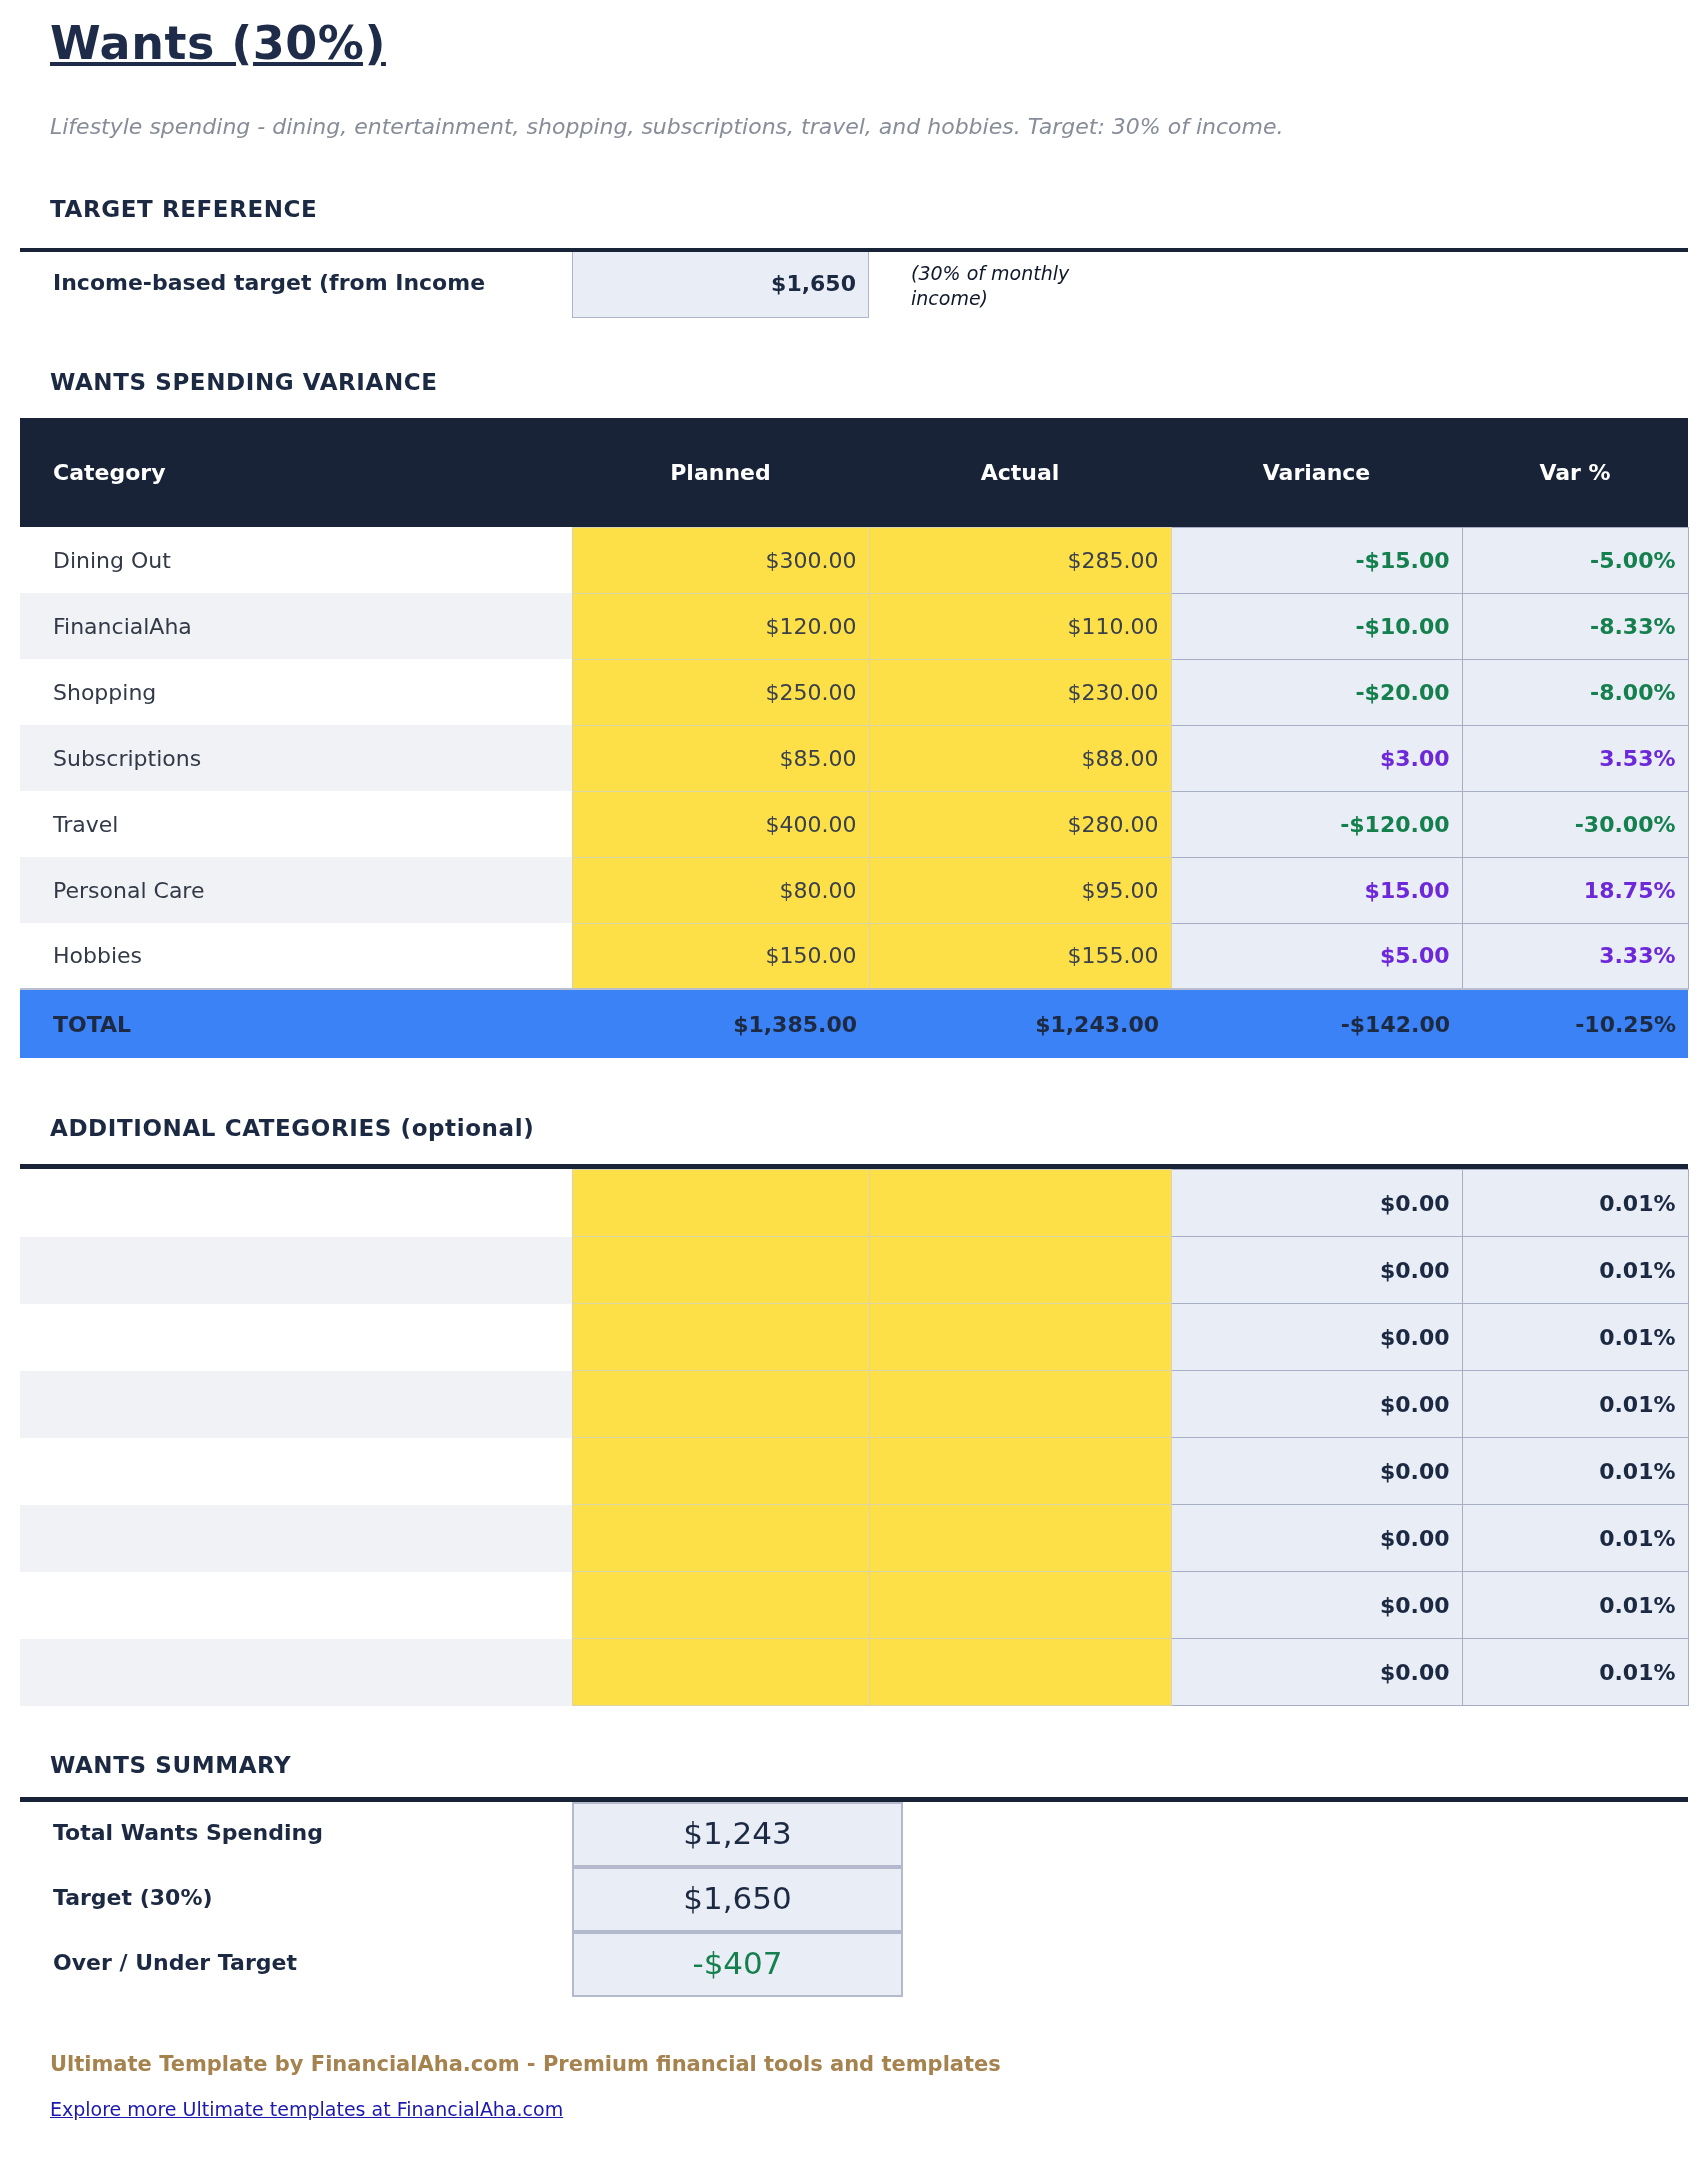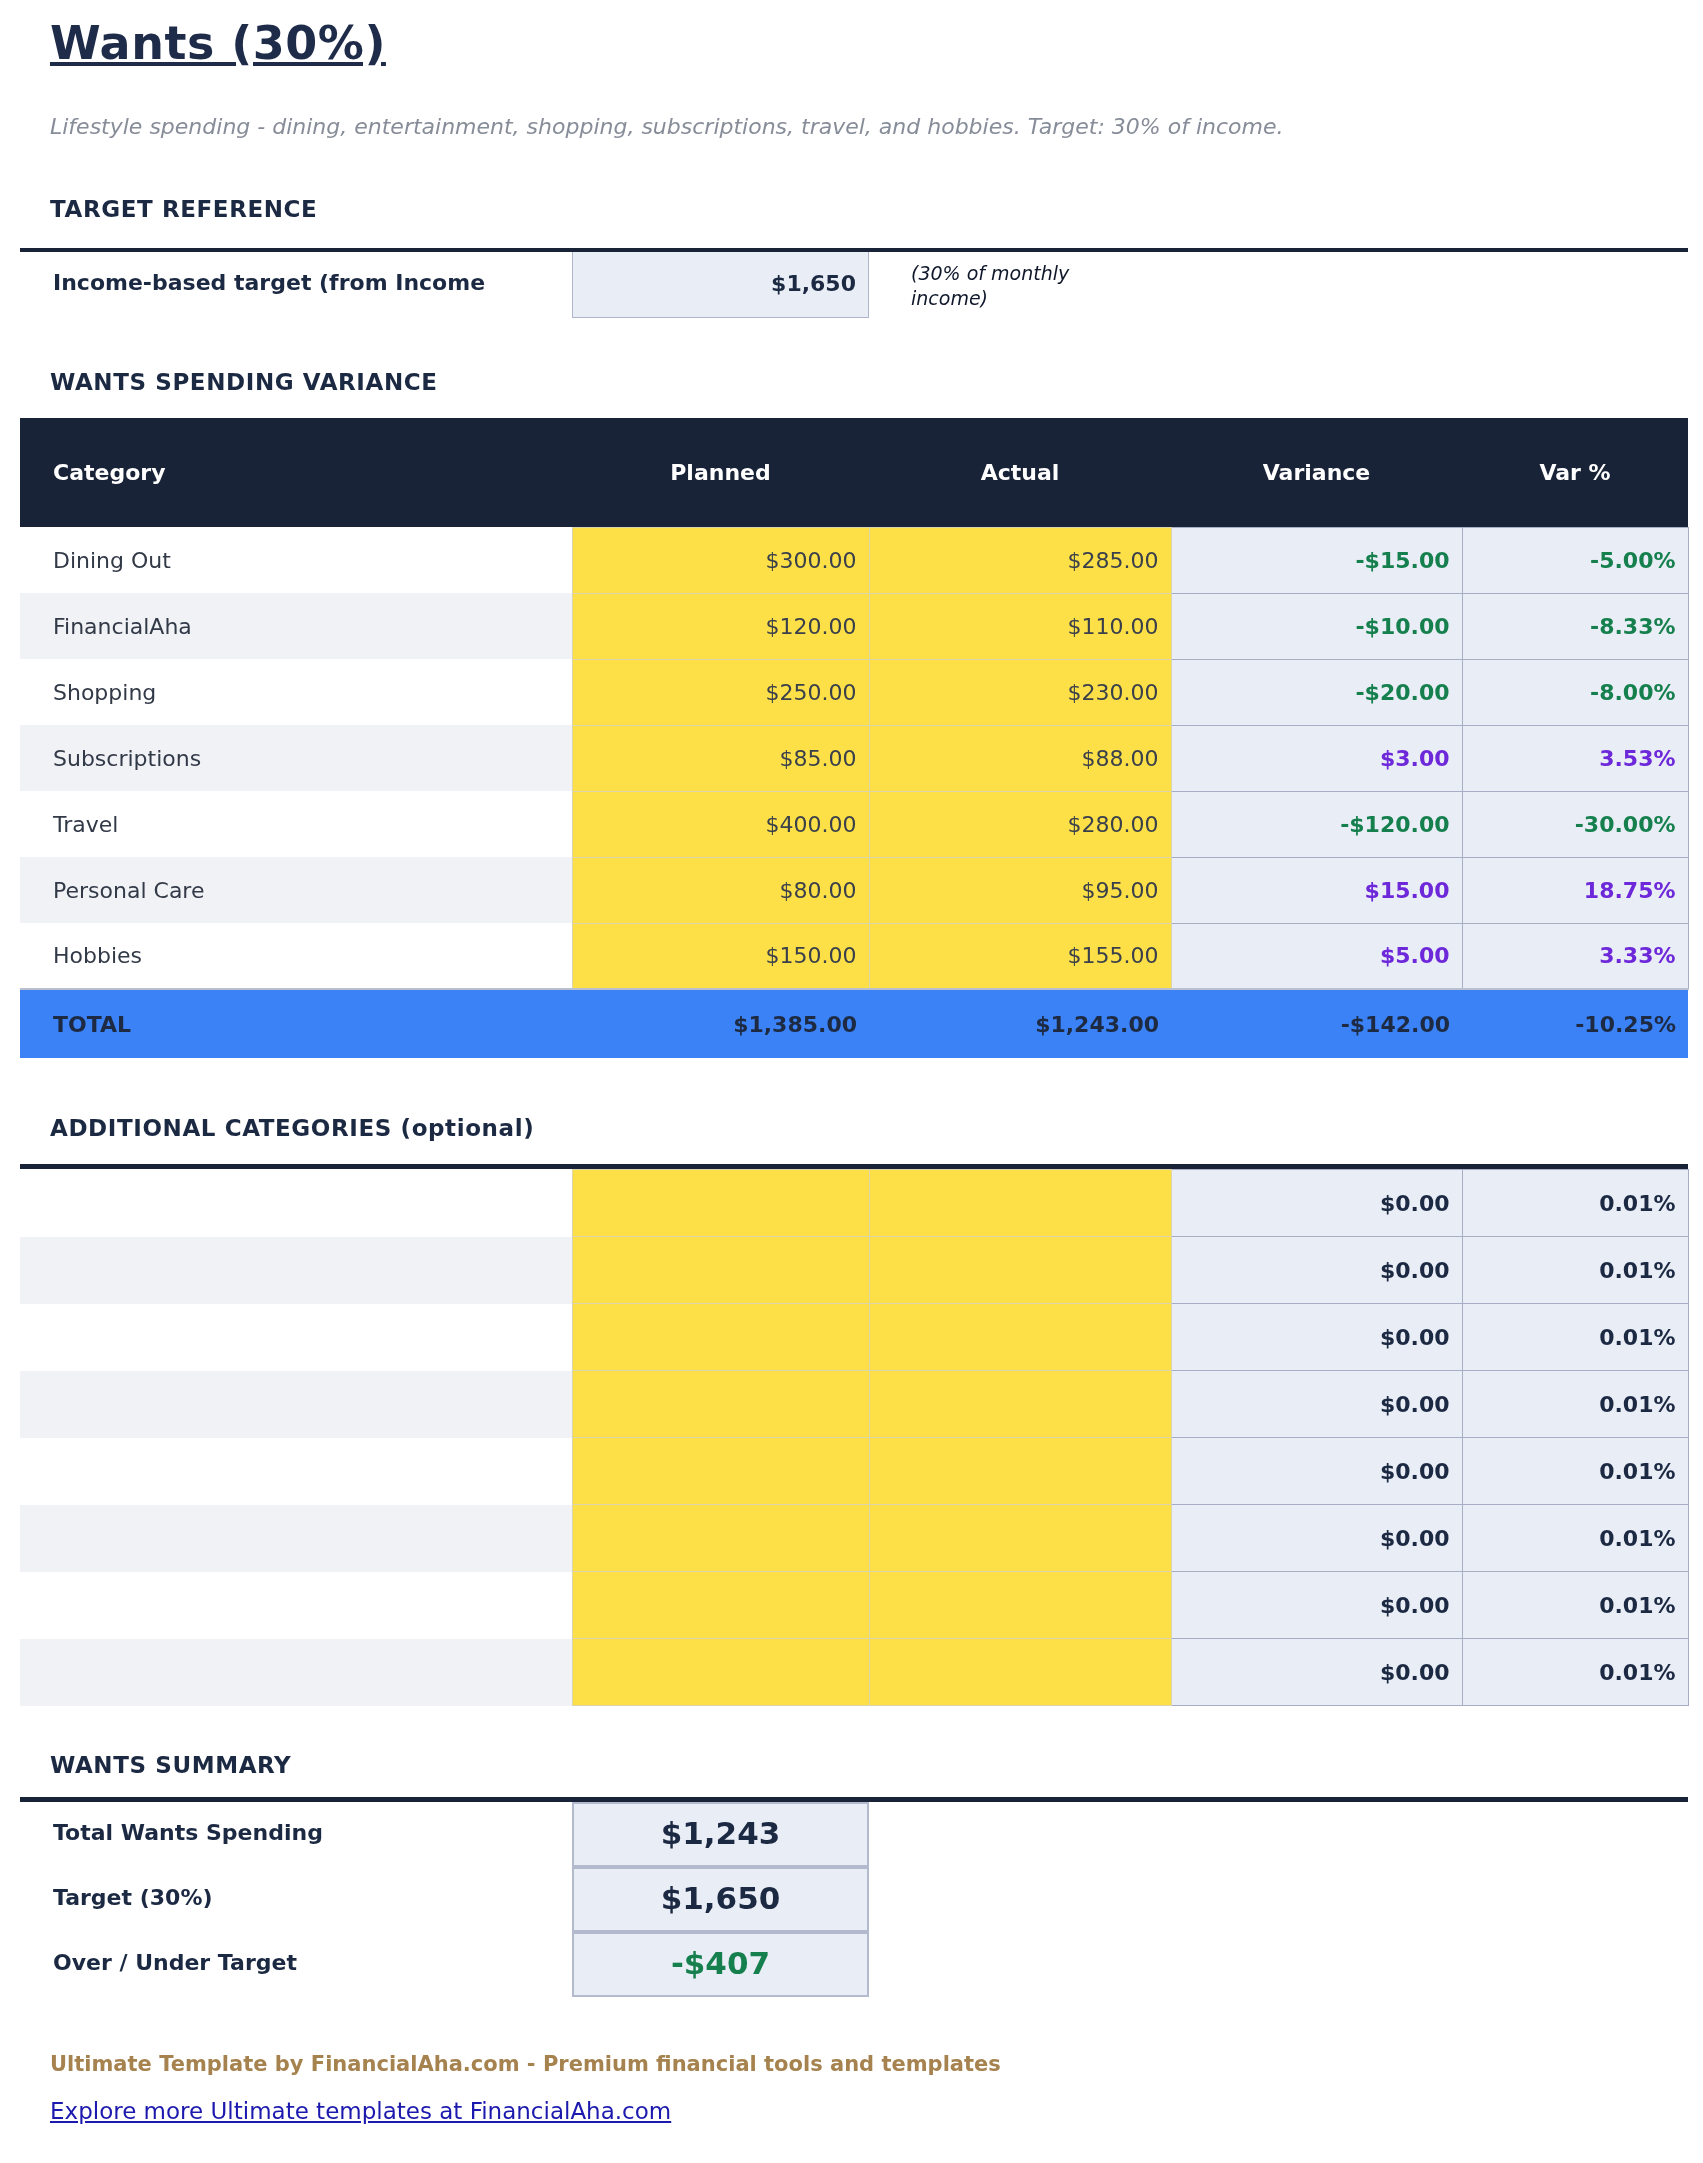--- a/index.html
+++ b/index.html
@@ -92,33 +92,33 @@
   .summary-wrap {
     margin:19px 0 0 20px; width:1668px; border-top:5px solid #192338;
     position:relative;
   }
   .summary-row { position:relative; height:65px; }
   .summary-label {
     position:absolute; left:0; top:0; height:65px; line-height:61px;
     padding-left:33px; font-size:22px; font-weight:bold; color:#1c2942;
   }
   .summary-value {
-    position:absolute; left:552px; top:0; width:297px; height:65px;
+    position:absolute; left:552px; top:0; width:331px; height:65px;
     background:#e9edf6; border:2px solid #b3bacd;
     text-align:center; line-height:59px;
-    font-size:31px; font-weight:bold; color:#1c2942;
+    font-size:31px; font-weight:normal; color:#1c2942;
   }
   .summary-value.green { color:#15804e; }
 
   
   .footer-brand {
     margin:55px 0 0 50px; font-size:21px; font-weight:bold; color:#a5824e;
   }
   .footer-link {
-    display:inline-block; margin:22px 0 0 50px; font-size:23px;
+    display:inline-block; margin:22px 0 0 50px; font-size:19px;
     color:#1c19ae; text-decoration:underline; cursor:pointer;text-align:right;
   }
 </style>
 </head>
 <body>
 
 <div class="page">
 
   <div class="title">Wants (30%)</div>
   <div class="subtitle">Lifestyle spending - dining, entertainment, shopping, subscriptions, travel, and hobbies. Target: 30% of income.</div>

